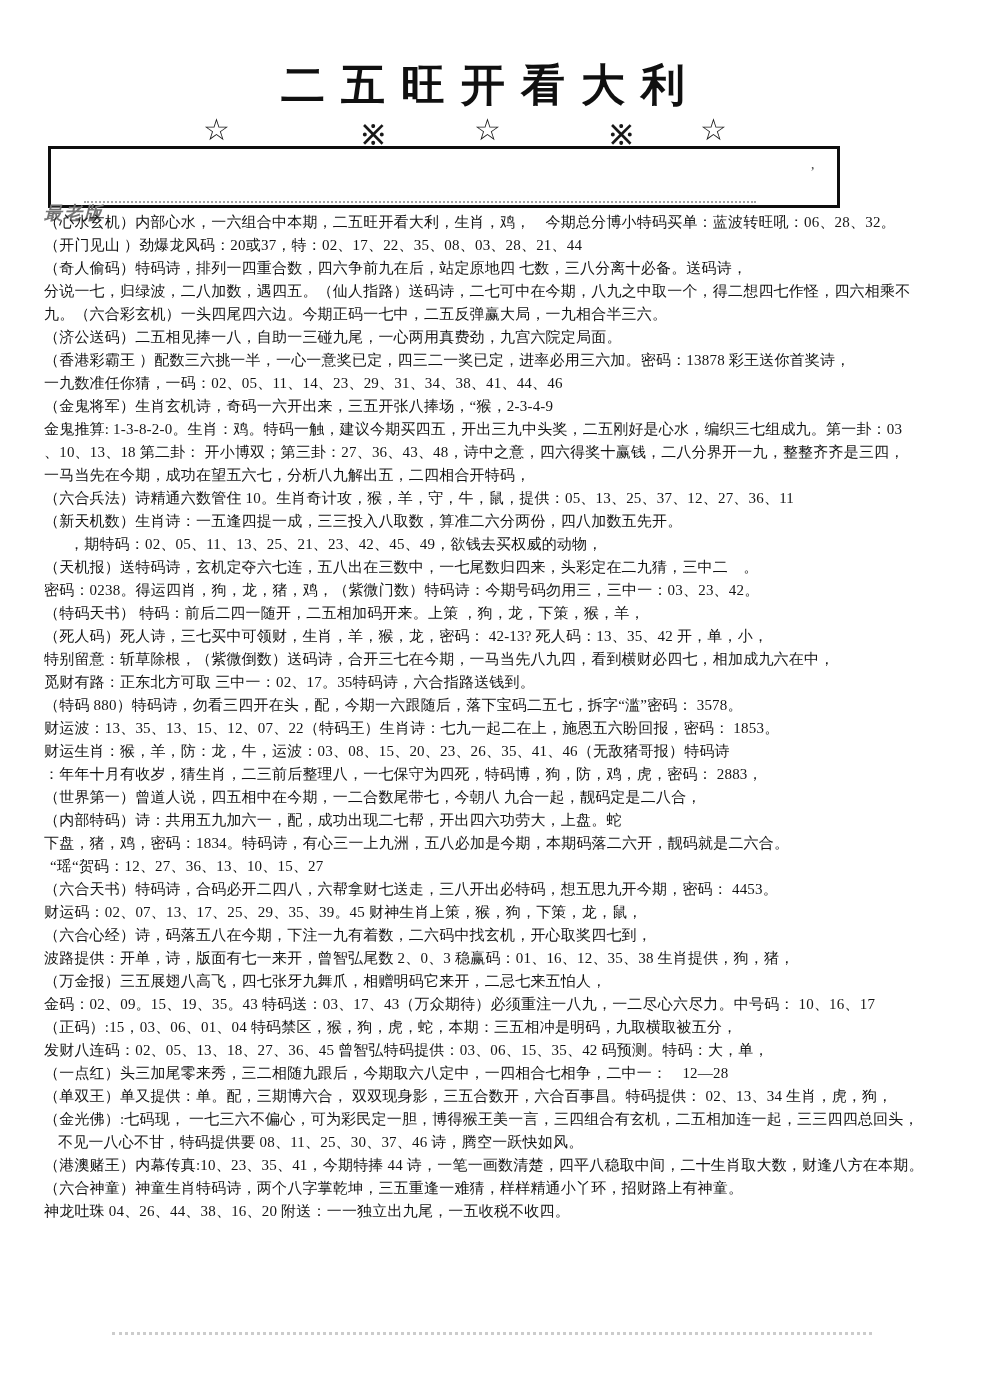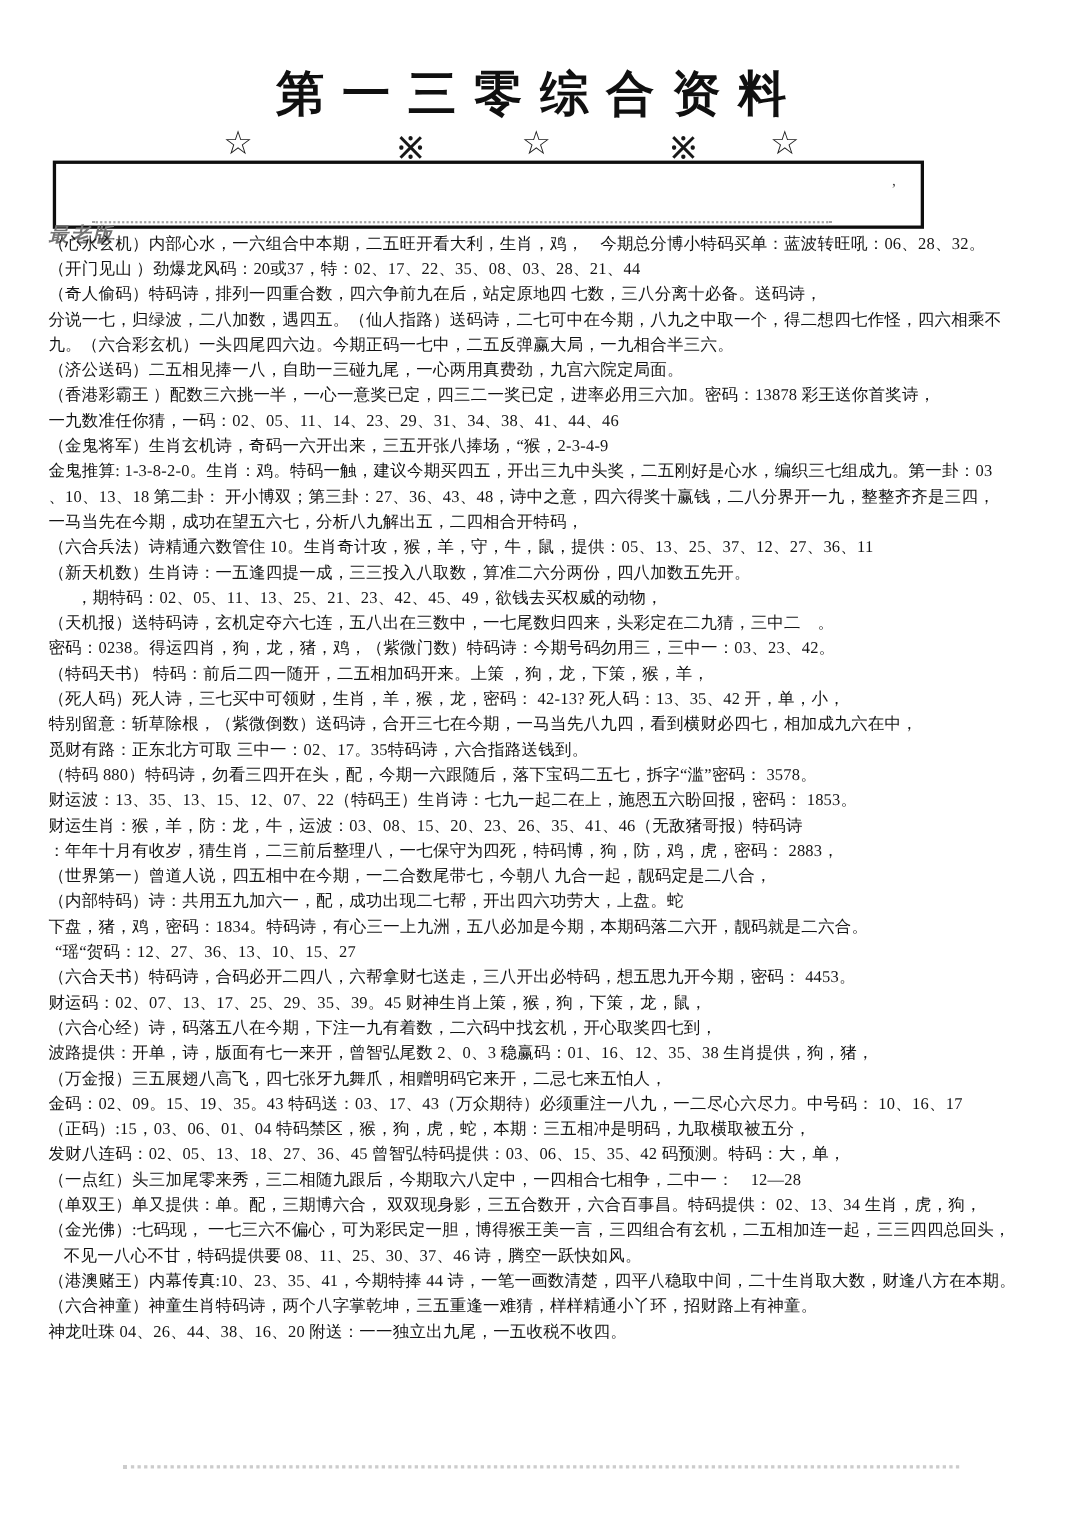--- a/index.html
+++ b/index.html
@@ -59,21 +59,21 @@
   #faint-line{
     position:absolute;left:112px;top:1332px;width:760px;height:5px;
     border-top:3px dotted #9a9a9a;opacity:.5;
   }
 </style>
 </head>
 <body>
 
 <div id="page">
 
-  <div id="title">第一三零综合资料</div>
+  <div id="title">二五旺开看大利</div>
 
   <div id="decor-row">
     <span id="d0" class="decor star">☆</span>
     <span id="d1" class="decor refmark">※</span>
     <span id="d2" class="decor star">☆</span>
     <span id="d3" class="decor refmark">※</span>
     <span id="d4" class="decor star">☆</span>
   </div>
 
   <div id="frame-box">

